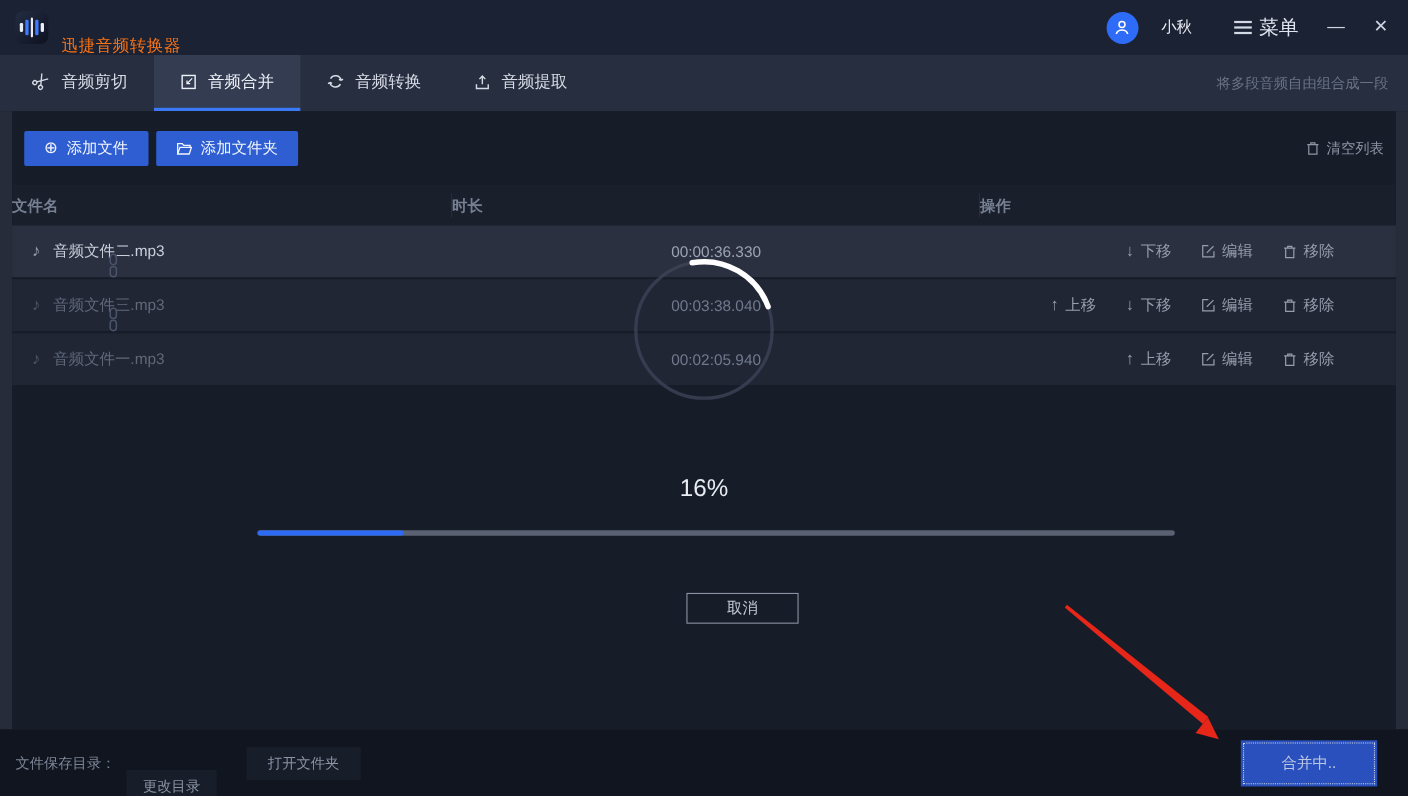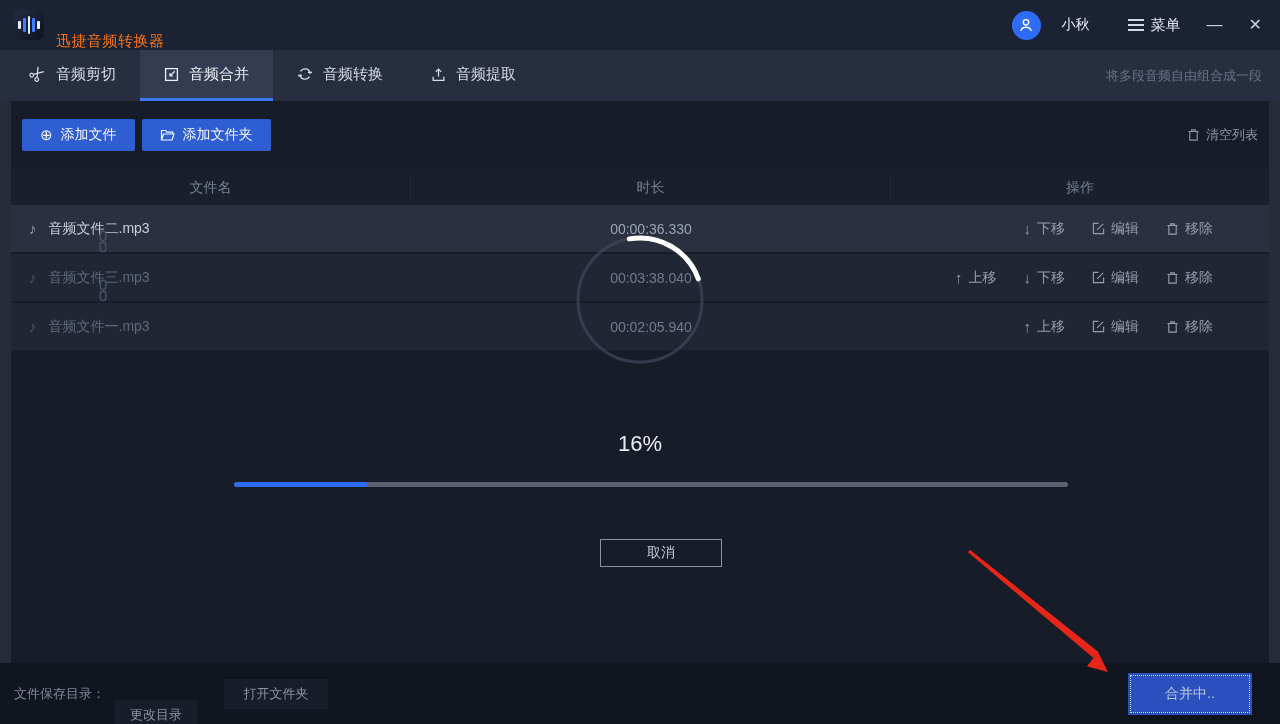--- a/index.html
+++ b/index.html
@@ -15,42 +15,42 @@
   .b1{width:3px;height:8px;background:#e8ecf6;} .b2{width:3px;height:14px;background:#3f7bff;}
   .b3{width:2px;height:18px;background:#e8ecf6;} .b4{width:3px;height:14px;background:#3f7bff;}
   .b5{width:3px;height:8px;background:#e8ecf6;}
   .apptitle { color:#f97316; font-size:15px; margin-left:12px; letter-spacing:.5px;margin-top:32px; }
   .tb-right { margin-left:auto; display:flex; align-items:center; }
   .avatar { width:29px; height:29px; border-radius:50%; background:#2e6bf6; display:flex; align-items:center; justify-content:center; }
   .username { color:#e9edf5; font-size:14px; margin-left:21px; }
   .menu { display:flex; align-items:center; margin-left:38px; cursor:pointer; }
   .hamburger { display:flex; flex-direction:column; gap:3px; margin-right:7px; }
   .hamburger i { width:16px; height:2px; background:#d3d9e5; display:block; }
-  .menu-label { color:#dfe4ee; font-size:15px; }
+  .menu-label { color:#dfe4ee; font-size:18px; }
   .win-btn { color:#cdd3e0; font-size:16px; margin-left:26px; cursor:pointer; line-height:1; }
 
   
   .tabbar { height:51px; background:#272e3f; display:flex; align-items:stretch; flex:none; padding-left:6px; position:relative; }
   .tab { display:flex; align-items:center; gap:10px; padding:0 24px; cursor:pointer; color:#d6dbe6; font-size:15px; border-bottom:3px solid transparent; }
   .tab.active { background:#333c51; border-bottom:3px solid #3b79f6; color:#eef1f8; }
   .tab svg { display:block; }
   .tab-subtitle { position:absolute; right:18px; top:0; height:100%; display:flex; align-items:center; color:#6a7386; font-size:13px; }
 
   
   .main { flex:1; background:#262c3a; position:relative; }
   .panel { position:absolute; left:11px; right:11px; top:0; bottom:0; background:#171c29; }
   .toolbar { height:67px; display:flex; align-items:center; padding:0 11px; }
   .btn-blue { height:32px; padding:0 18px; background:#2e5ed2; border:none; border-radius:2px; color:#f2f5fb; font-size:14px;
     display:flex; align-items:center; gap:8px; cursor:pointer; }
   .btn-blue + .btn-blue { margin-left:7px; }
   .plus-glyph { font-size:15px; line-height:1; font-weight:400; }
   .clear-list { margin-left:auto; display:flex; align-items:center; gap:6px; color:#8d95a5; font-size:13px; cursor:pointer; }
 
   .thead { height:37px; display:grid; grid-template-columns:400px 480px 1fr; align-items:center; background:#1a1f2c; color:#768093; font-size:14px; }
-  .thead .hc { text-align:center; height:22px; line-height:22px; }
+  .thead .hc { height:22px; line-height:22px;font-weight:bold; }
   .thead .hc:nth-child(1){ border-right:1px solid #262d3b; }
   .thead .hc:nth-child(2){ border-right:1px solid #262d3b; }
 
   .rows { position:relative; }
   .trow { height:49px; display:grid; grid-template-columns:400px 480px 1fr; align-items:center; background:#202634; border-bottom:2px solid #171c29; font-size:14px; }
   .trow.highlight { background:#2a303f; }
   .cell-name { display:flex; align-items:center; gap:12px; padding-left:18px; color:#5f6879; }
   .trow.highlight .cell-name { color:#c9cfdb; }
   .note { font-size:15px; color:#4f5869; }
   .trow.highlight .note { color:#9aa2b2; }
@@ -59,21 +59,21 @@
   .cell-ops { display:flex; justify-content:flex-end; gap:27px; padding-right:56px; }
   .op { display:flex; align-items:center; gap:6px; color:#969eae; cursor:pointer; }
   .op .ar { font-size:15px; line-height:1; }
   .chain { position:absolute; left:97px; width:12px; height:23px; z-index:3; }
 
   
   .spinner { position:absolute; left:570px; top:129px; z-index:2; pointer-events:none; }
   .pct { position:absolute; left:0; right:0; top:330px; text-align:center; color:#e9ecf2; font-size:22px; }
   .pbar { position:absolute; left:223px; top:381px; width:834px; height:5px; background:#596173; border-radius:3px; overflow:hidden; }
   .pfill { height:100%; background:#2e6bf5; border-radius:3px; }
-  .cancel-btn { position:absolute; left:589px; top:438px; width:122px; height:28px; background:transparent;
+  .cancel-btn { position:absolute; left:613px; top:438px; width:102px; height:28px; background:transparent;
     border:1px solid #8a92a2; color:#c3c9d5; font-size:14px; cursor:pointer; }
 
   
   .bottombar { height:61px; background:#10151f; display:flex; align-items:center; flex:none; }
   .save-label { color:#7e8798; font-size:13px; margin-left:14px; white-space:nowrap; }
   .path-input { width:533px; height:32px; margin-left:4px; background:#1a202d; border:none; color:#9aa3b3; font-size:14px; padding:0 12px; outline:none; }
   .btn-gray { height:30px; background:#181d2a; border:none; color:#8b94a4; font-size:13px; cursor:pointer; }
   .chg { width:82px; margin-left:10px;margin-top:43px; } .opn { width:104px; margin-left:27px; }
   .merge-btn { position:relative; margin-left:auto; margin-right:28px; width:124px; height:42px; background:#2950bd; border:none;
     color:#bcc7e2; font-size:14px; cursor:pointer; }

